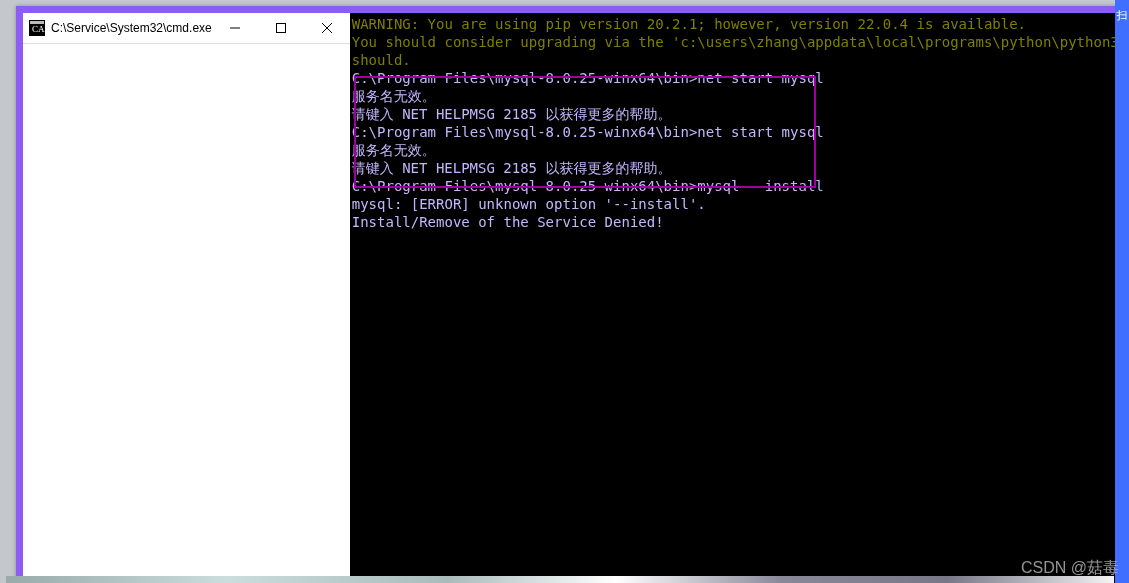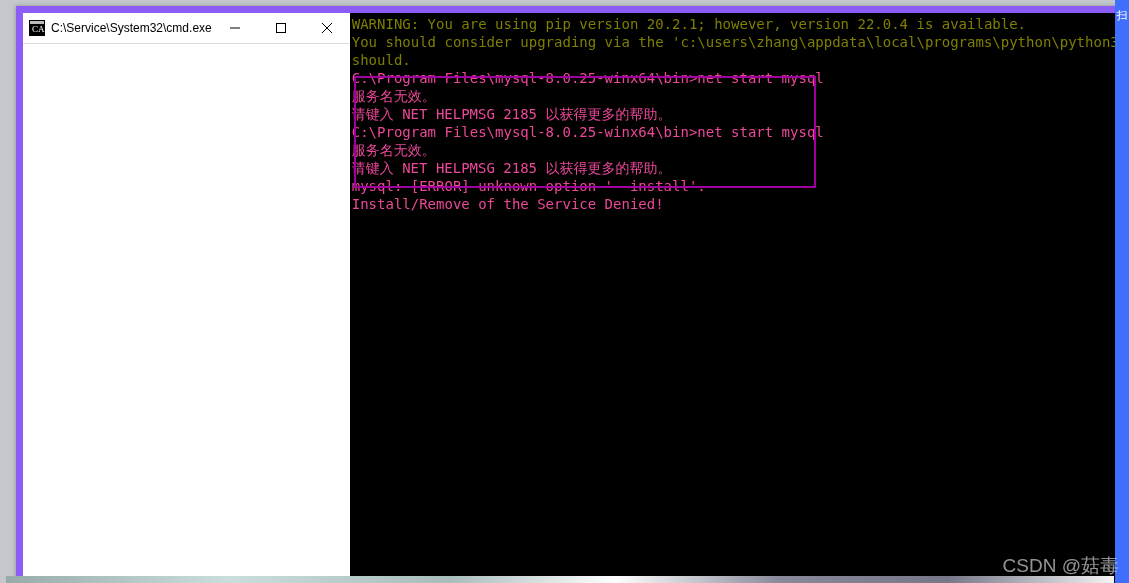--- a/index.html
+++ b/index.html
@@ -71,36 +71,36 @@
     line-height: 18px;
     padding: 2px 12px 0 0;
     position: relative;
     overflow: hidden;
   }
   .line {
     white-space: pre;
     padding: 0 2px;
   }
   .yellow { color: #7f7f00; }
-  .gray { color: #ec4899; }
+  .gray { color: #c4b5fd; }
   .highlight-box {
     position: absolute;
     left: 4px;
     top: 63px;
     width: 458px;
     height: 108px;
     border: 2px solid #a000a0;
     pointer-events: none;
   }
   .watermark {
     position: absolute;
     right: 10px;
     bottom: 4px;
     color: rgba(210,210,210,0.7);
-    font-size: 19px;
+    font-size: 16px;
     font-family: "Microsoft YaHei",sans-serif;
     pointer-events: none;
     z-index: 10;
   }
   .bottom-strip {
     position: absolute;
     left: 6px;
     right: 15px;
     bottom: 0;
     height: 7px;
@@ -193,20 +193,21 @@
         <div class="line gray"></div>
         <div class="line gray">请键入 NET HELPMSG 2185 以获得更多的帮助。</div>
         <div class="line gray"></div>
         <div class="line gray"></div>
         <div class="line gray">C:\Program Files\mysql-8.0.25-winx64\bin&gt;net start mysql</div>
         <div class="line gray">服务名无效。</div>
         <div class="line gray"></div>
         <div class="line gray">请键入 NET HELPMSG 2185 以获得更多的帮助。</div>
         <div class="line gray"></div>
         <div class="line gray"></div>
+        <div class="line gray">C:\Program Files\mysql-8.0.25-winx64\bin&gt;mysql --install</div>
         <div class="line gray">mysql: [ERROR] unknown option '--install'.</div>
         <div class="line gray"></div>
         <div class="line gray">Install/Remove of the Service Denied!</div>
         <div class="line gray"></div>
       </div>
     <div class="highlight-box"></div>
 
     <div class="scrollbar">
       <div class="scroll-arrow up">▲</div>
       <div class="scroll-thumb"></div>

